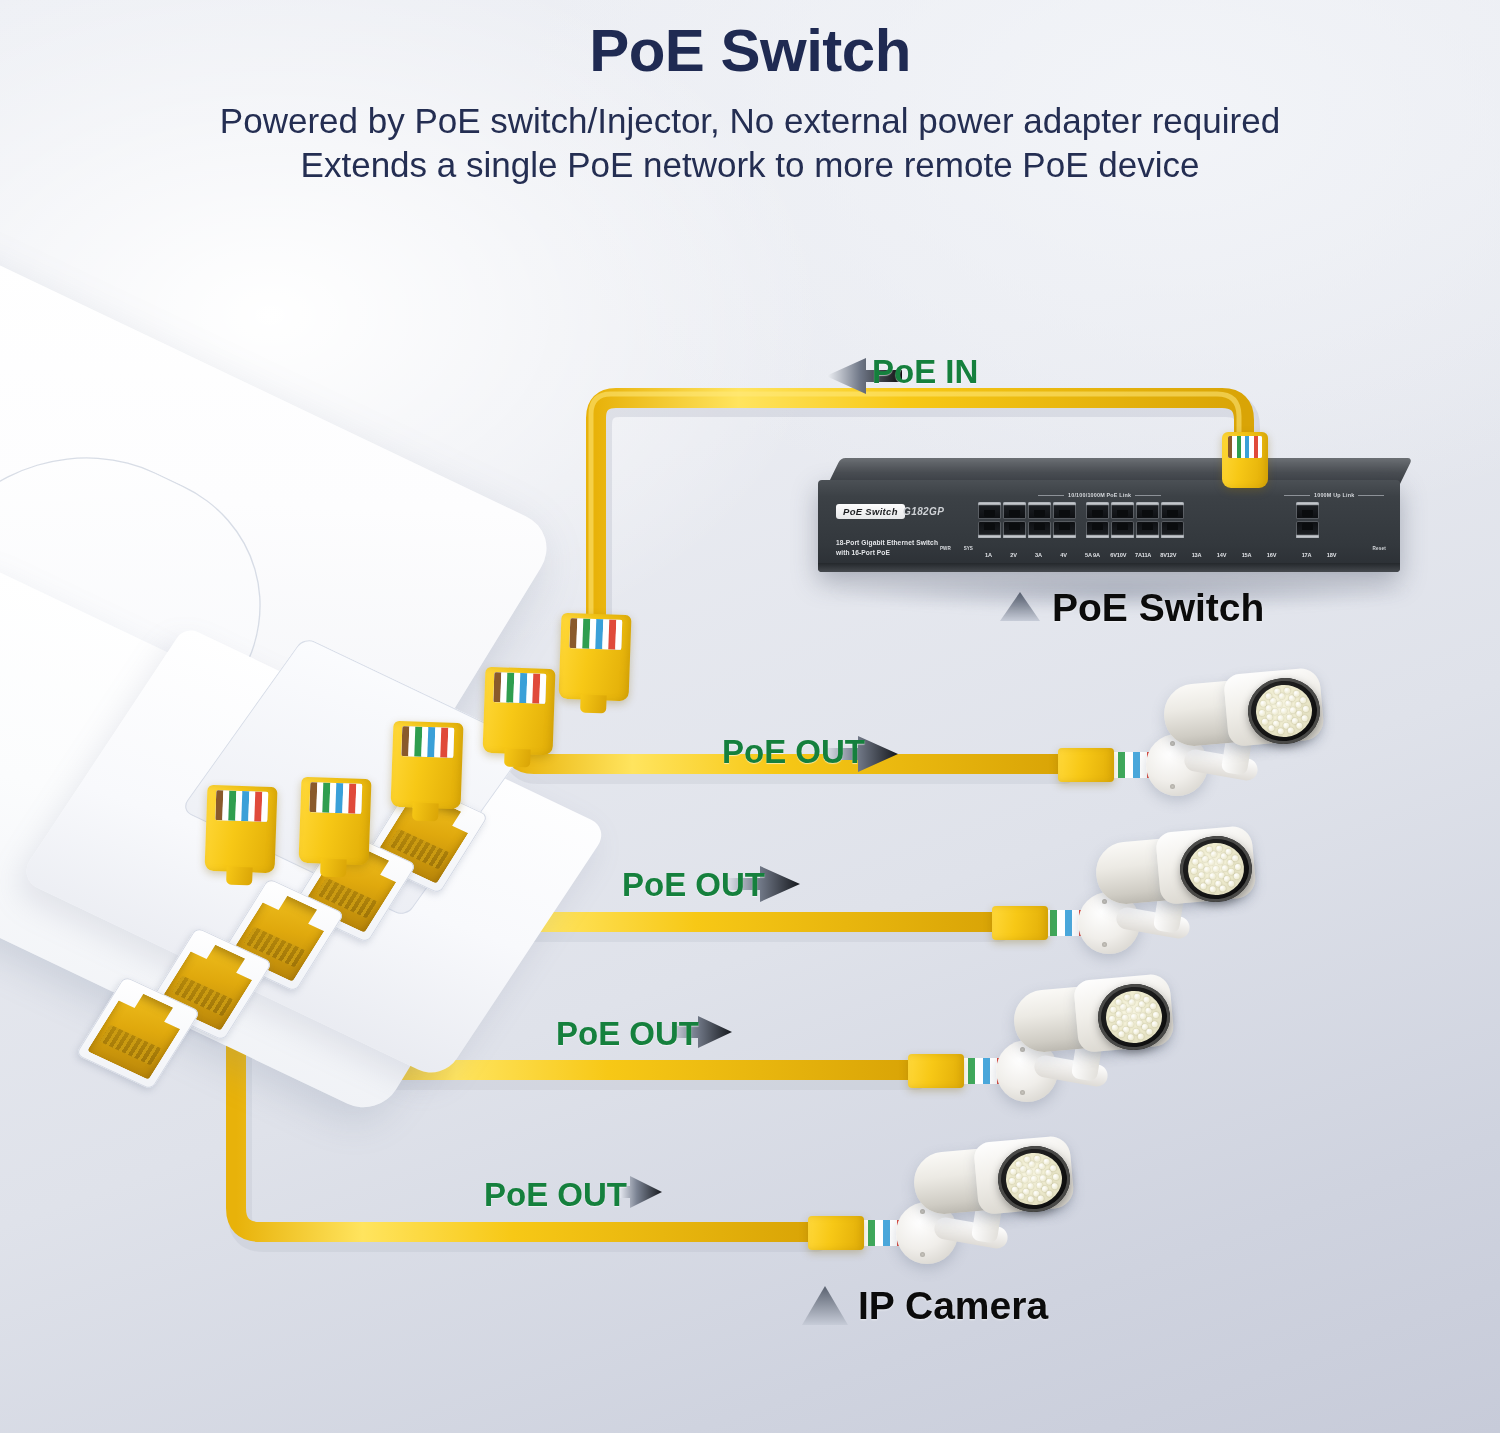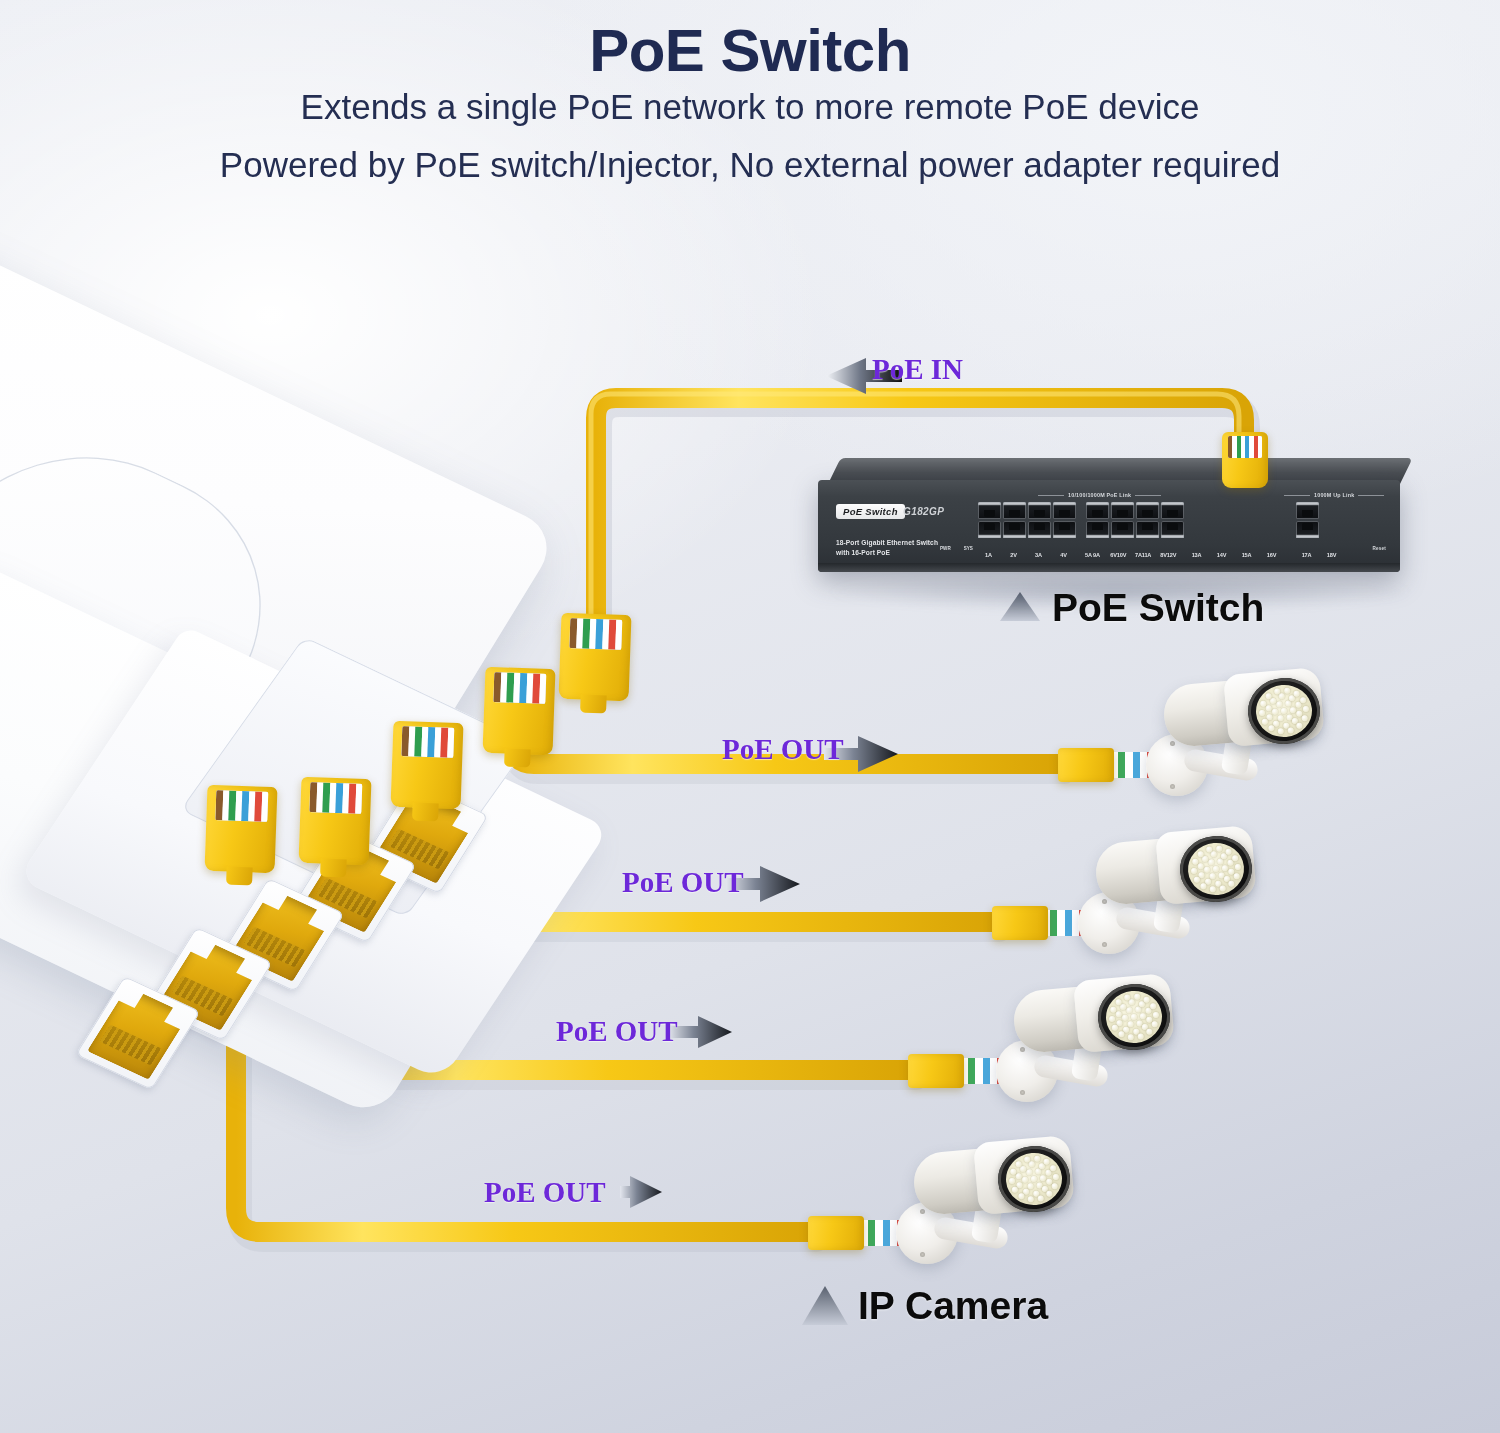--- a/index.html
+++ b/index.html
@@ -18,23 +18,22 @@
   #title {
     font-size:60px; font-weight:bold; color:#1f2a52;
     letter-spacing:-0.5px; line-height:1.15; padding-top:16px;
   }
   .subline { font-size:35px; color:#242e52; line-height:1.27; font-weight:400; }
   #sub1 { margin-top:14px; }
 
   
   .flowlabel { position:absolute; display:flex; align-items:center; gap:10px; }
   .flowlabel .txt {
-    font-size:29px; font-weight:bold; color:#6d28d9; white-space:nowrap;
+    font-size:33px; font-weight:bold; color:#15803d; white-space:nowrap;
     text-shadow:0 1px 1px rgba(255,255,255,.6);
-    font-family:Liberation Serif, serif;
   }
   .caption { position:absolute; display:flex; align-items:center; gap:14px; }
   .caption .txt {
     font-size:39px; font-weight:bold; color:#0b0b0b; white-space:nowrap;
     text-shadow:0 1px 2px rgba(255,255,255,.55);
   }
 
   
   #extender { position:absolute; left:-70px; top:232px; width:820px; height:820px; }
   .ex-top {
@@ -264,22 +263,22 @@
   }
   .cam-conn i { flex:1; }
 
   #poe-in-cable-shadow, .cable-shadow { opacity:.22; }
 </style>
 </head>
 <body>
 
 <div id="header">
   <div id="title">PoE Switch</div>
+  <div id="sub1" class="subline">Powered by PoE switch/Injector, No external power adapter required</div>
   <div id="sub2" class="subline">Extends a single PoE network to more remote PoE device</div>
-  <div id="sub1" class="subline">Powered by PoE switch/Injector, No external power adapter required</div>
 </div>
 
 <svg id="cables" viewBox="0 0 1500 1433">
   <defs>
     <linearGradient id="ycab" x1="0" y1="0" x2="0" y2="1">
       <stop offset="0%" stop-color="#e8b20a"></stop>
       <stop offset="22%" stop-color="#ffe45e"></stop>
       <stop offset="48%" stop-color="#f7c816"></stop>
       <stop offset="100%" stop-color="#d9a406"></stop>
     </linearGradient>

